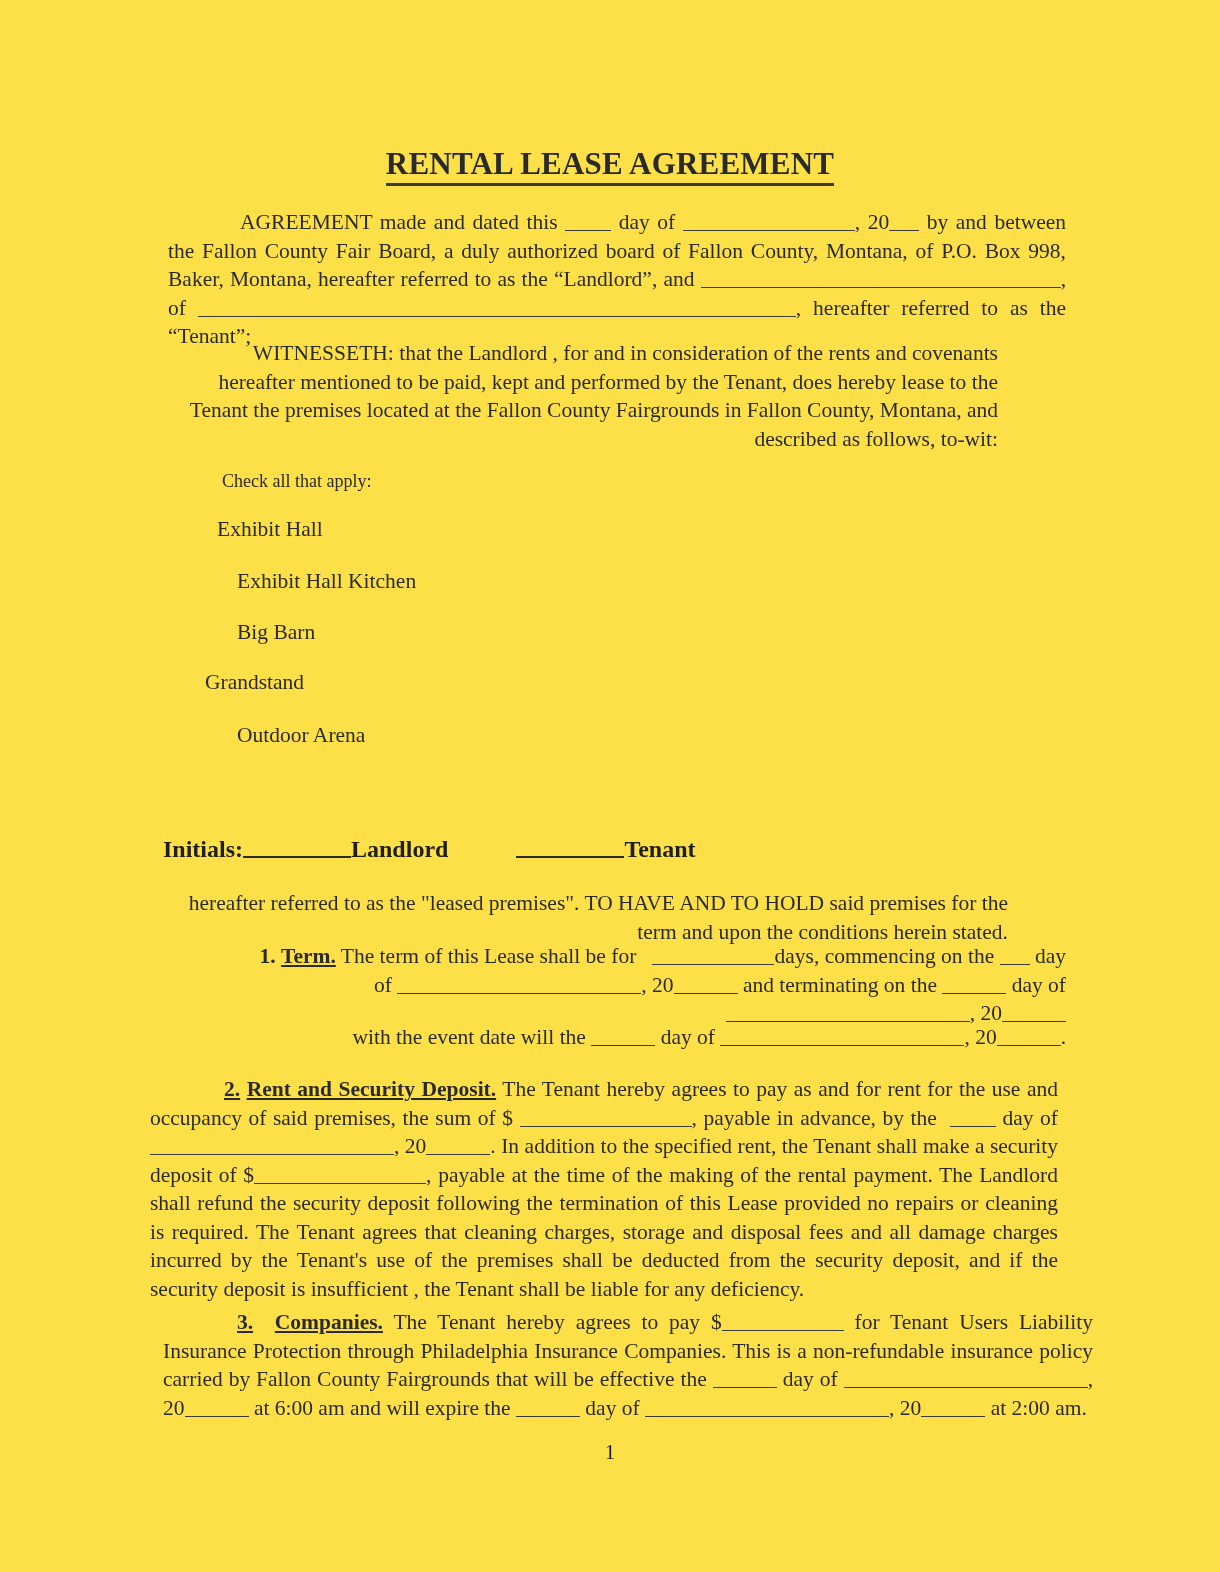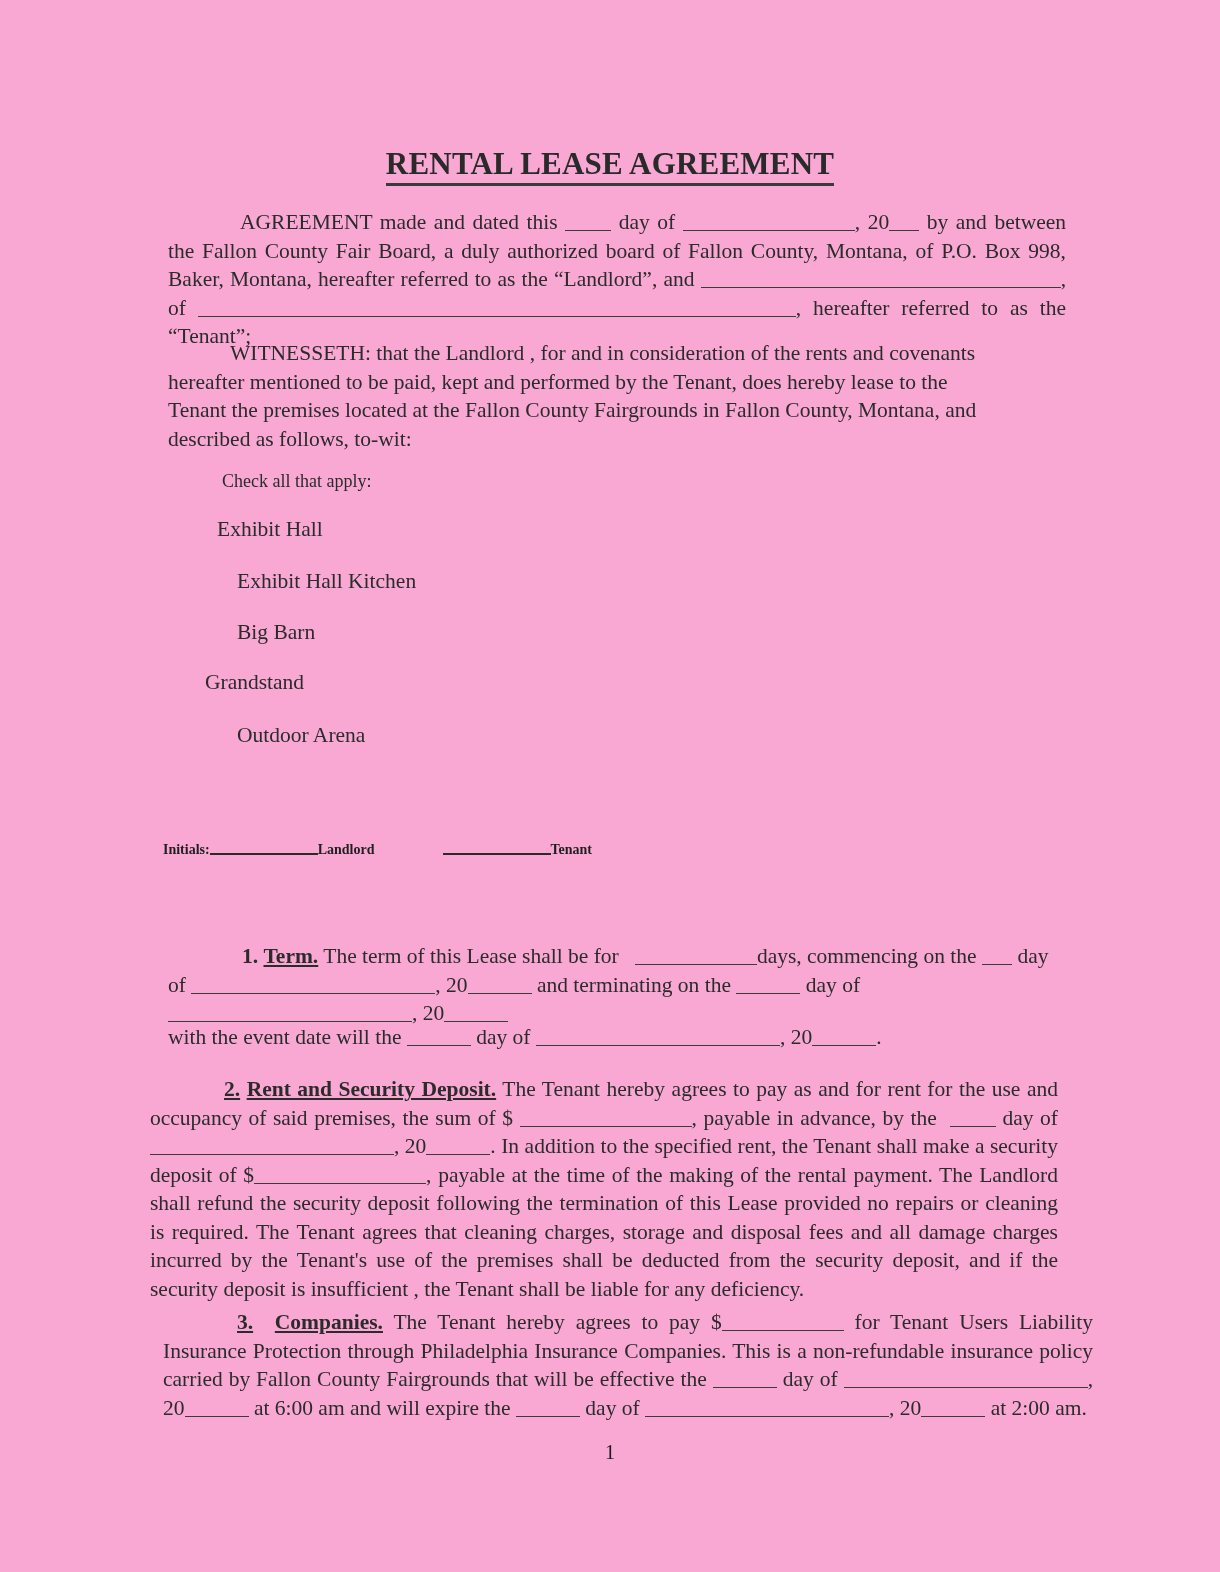--- a/index.html
+++ b/index.html
@@ -15,21 +15,21 @@
     font-family: "Liberation Serif", "DejaVu Serif", serif;
     color: #1a1a1a;
     overflow: hidden;
   }
 
   .page {
     position: absolute;
     left: 0; top: 0;
     width: 1220px;
     height: 1572px;
-    background: #f9a8d4;
+    background: #fde047;
   }
 
   
   .doc-title {
     position: absolute;
     left: 0;
     top: 146px;
     width: 1220px;
     text-align: center;
     font-size: 31px;
@@ -43,21 +43,21 @@
   }
 
   
   .body-block {
     position: absolute;
     left: 168px;
     width: 898px;
     font-size: 21.5px;
     line-height: 28.5px;
     color: #2b2b2b;
-    text-align: left;
+    text-align: right;
   }
   .body-block.justify { text-align: justify; text-justify: inter-word; }
 
   .indent-first { display: inline-block; width: 72px; }
   .indent-first-sm { display: inline-block; width: 62px; }
 
   
   .ln {
     display: inline-block;
     border-bottom: 1.6px solid #3b3b3b;
@@ -99,21 +99,21 @@
     height: 16px;
     margin-left: 10px;
     margin-bottom: -1px;
   }
 
   
   .initials-row {
     position: absolute;
     left: 163px;
     top: 836px;
-    font-size: 14px;
+    font-size: 24px;
     font-weight: bold;
     color: #1f1f1f;
     white-space: nowrap;
   }
   .initials-row .gapline {
     display: inline-block;
     border-bottom: 2px solid #2a2a2a;
     width: 108px;
     height: 17px;
     margin-bottom: -1px;
@@ -180,20 +180,21 @@
 
   <div class="check-item lvl1" style="top:721px;">
     <span>Outdoor Arena</span>
   </div>
 
 
   <div class="initials-row">
     <span>Initials:</span><span class="gapline"></span><span>Landlord</span><span class="spacer"></span><span class="gapline second"></span><span>Tenant</span>
   </div>
 
+  <div class="body-block" style="top:889px; width:840px;">hereafter referred to as the "leased premises". TO HAVE AND TO HOLD said premises for the term and upon the conditions herein stated.</div>
 
   <div class="body-block" style="top:942px; width:898px;">
     <span class="sec-indent"></span><span class="sec-num">1.</span>
     <span class="sec-head">Term.</span>
     <span>The term of this Lease shall be for</span>
     &nbsp;&nbsp;<span class="ln ln-l"></span><span>days, commencing on the</span>
     <span class="ln ln-xs"></span>
     <span>day of</span>
     <span class="ln ln-xxl"></span><span>, 20</span><span class="ln ln-m"></span>
     <span>and terminating on the</span>

